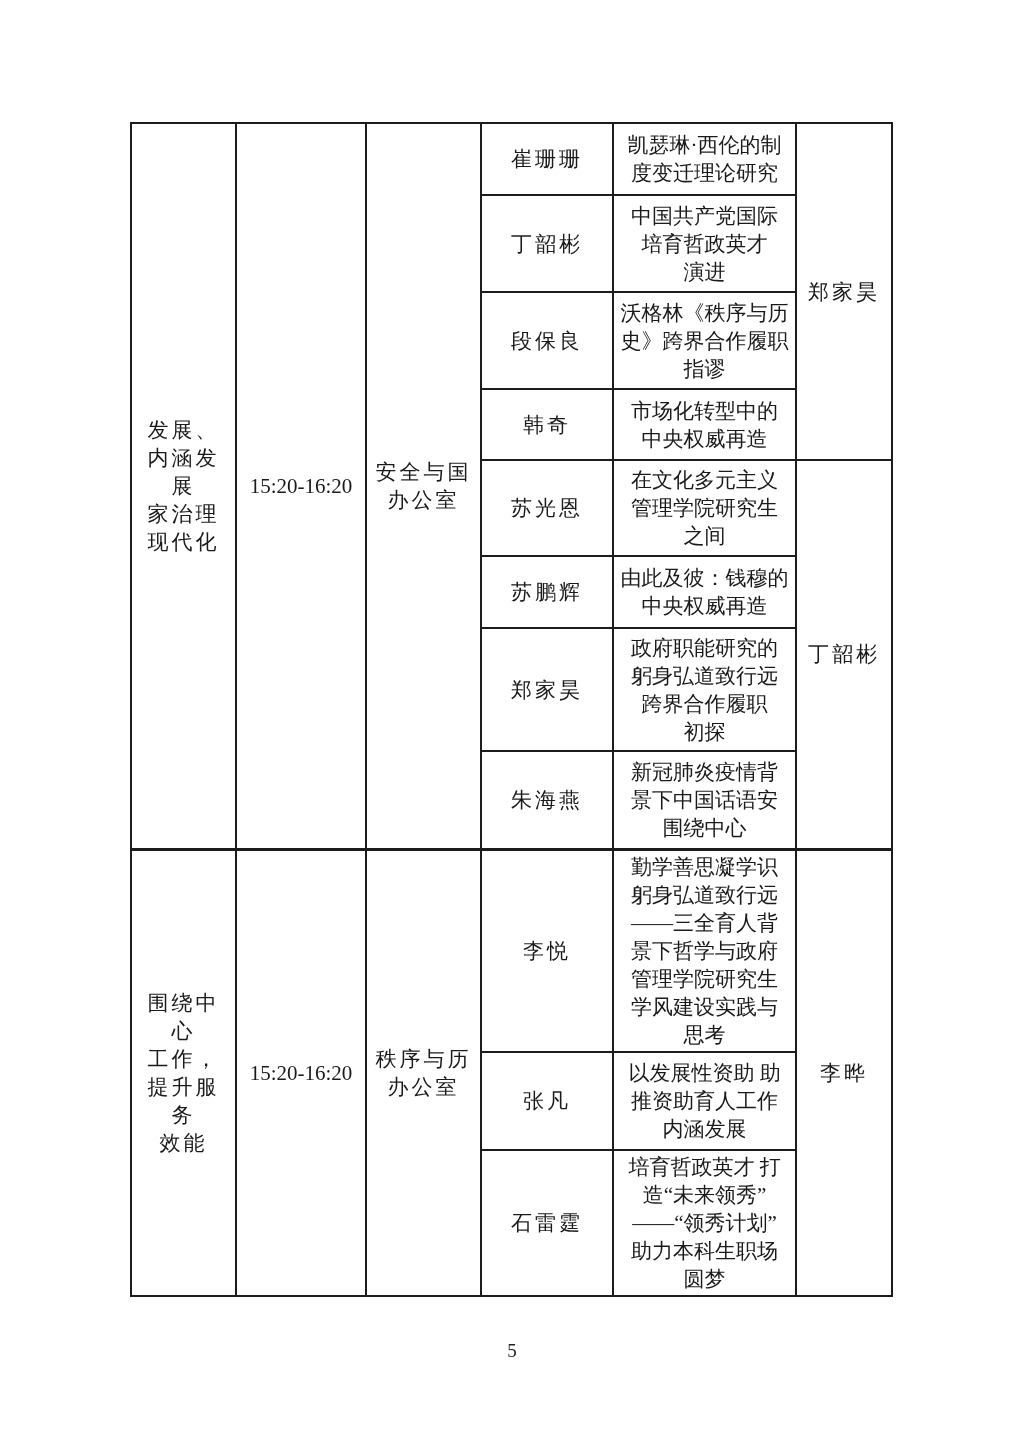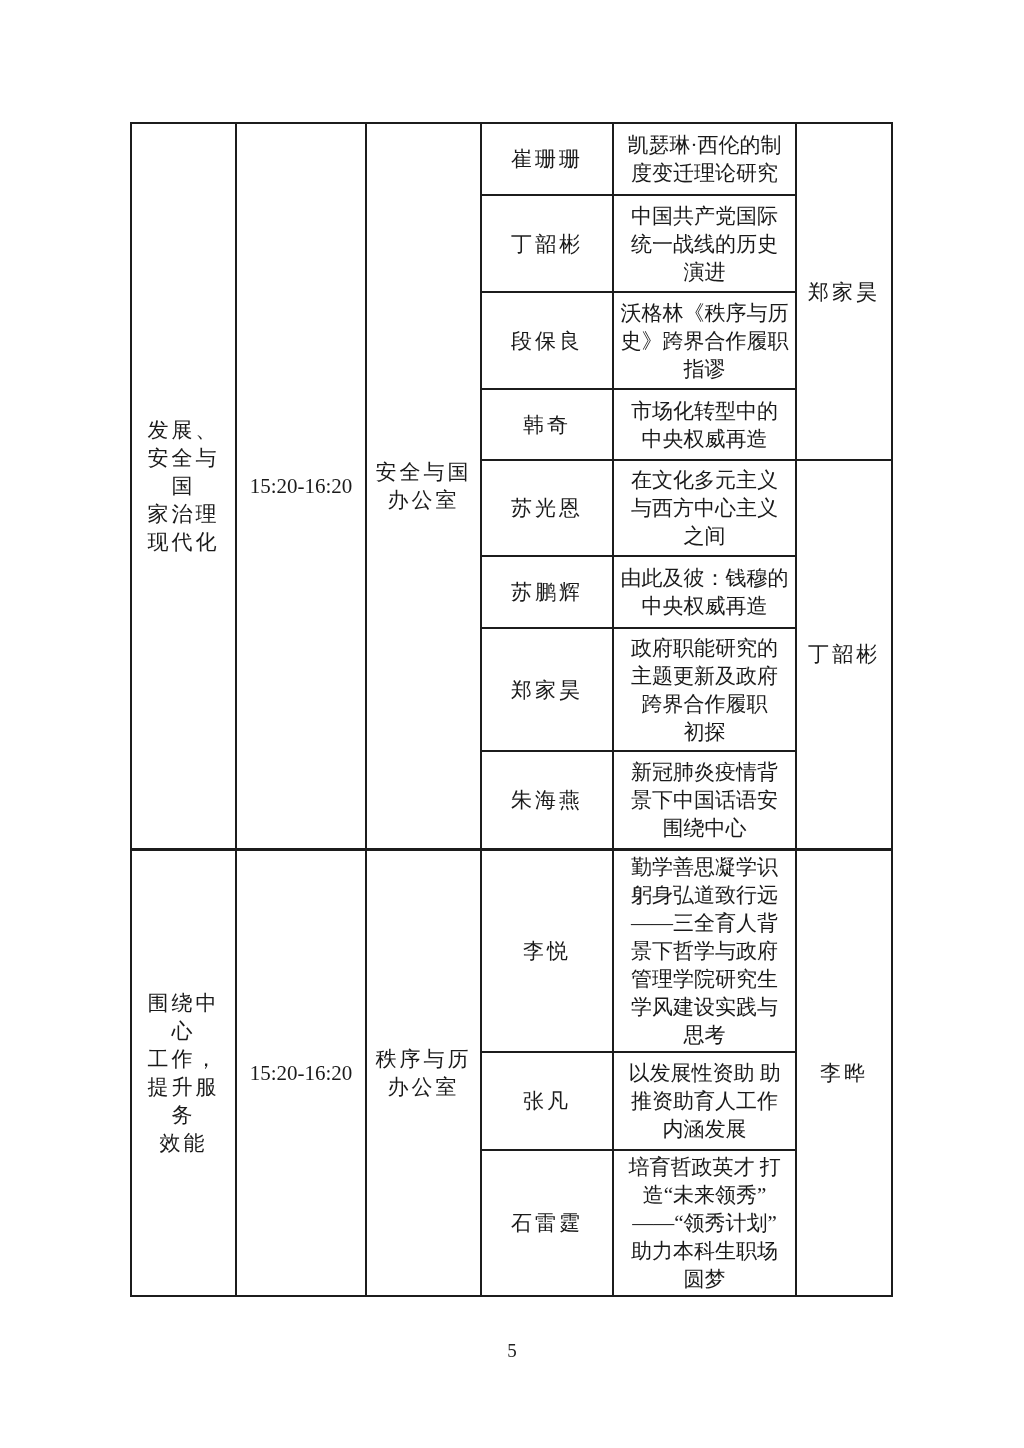--- a/index.html
+++ b/index.html
@@ -67,64 +67,64 @@
       <col style="width:130px">
       <col style="width:115px">
       <col style="width:132px">
       <col style="width:183px">
       <col style="width:96px">
     </colgroup>
     <tbody>
 
       <tr style="height:72px">
         <td class="cell-topic" rowspan="8">发展、
-安全与国
+内涵发展
 家治理
 现代化</td>
         <td class="cell-time" rowspan="8">15:20-16:20</td>
         <td class="cell-location" rowspan="8">安全与国
 办公室</td>
         <td class="cell-presenter">崔珊珊</td>
         <td class="cell-title">凯瑟琳·西伦的制
 度变迁理论研究</td>
         <td class="cell-moderator" rowspan="4">郑家昊</td>
       </tr>
       <tr style="height:97px">
         <td class="cell-presenter">丁韶彬</td>
         <td class="cell-title">中国共产党国际
-统一战线的历史
+培育哲政英才
 演进</td>
       </tr>
       <tr style="height:97px">
         <td class="cell-presenter">段保良</td>
         <td class="cell-title">沃格林《秩序与历
 史》跨界合作履职
 指谬</td>
       </tr>
       <tr style="height:71px">
         <td class="cell-presenter">韩奇</td>
         <td class="cell-title">市场化转型中的
 中央权威再造</td>
       </tr>
       <tr style="height:96px">
         <td class="cell-presenter">苏光恩</td>
         <td class="cell-title">在文化多元主义
-与西方中心主义
+管理学院研究生
 之间</td>
         <td class="cell-moderator" rowspan="4">丁韶彬</td>
       </tr>
       <tr style="height:72px">
         <td class="cell-presenter">苏鹏辉</td>
         <td class="cell-title">由此及彼：钱穆的
 中央权威再造</td>
       </tr>
       <tr style="height:123px">
         <td class="cell-presenter">郑家昊</td>
         <td class="cell-title">政府职能研究的
-主题更新及政府
+躬身弘道致行远
 跨界合作履职
 初探</td>
       </tr>
       <tr style="height:98px">
         <td class="cell-presenter">朱海燕</td>
         <td class="cell-title">新冠肺炎疫情背
 景下中国话语安
 围绕中心</td>
       </tr>
 

